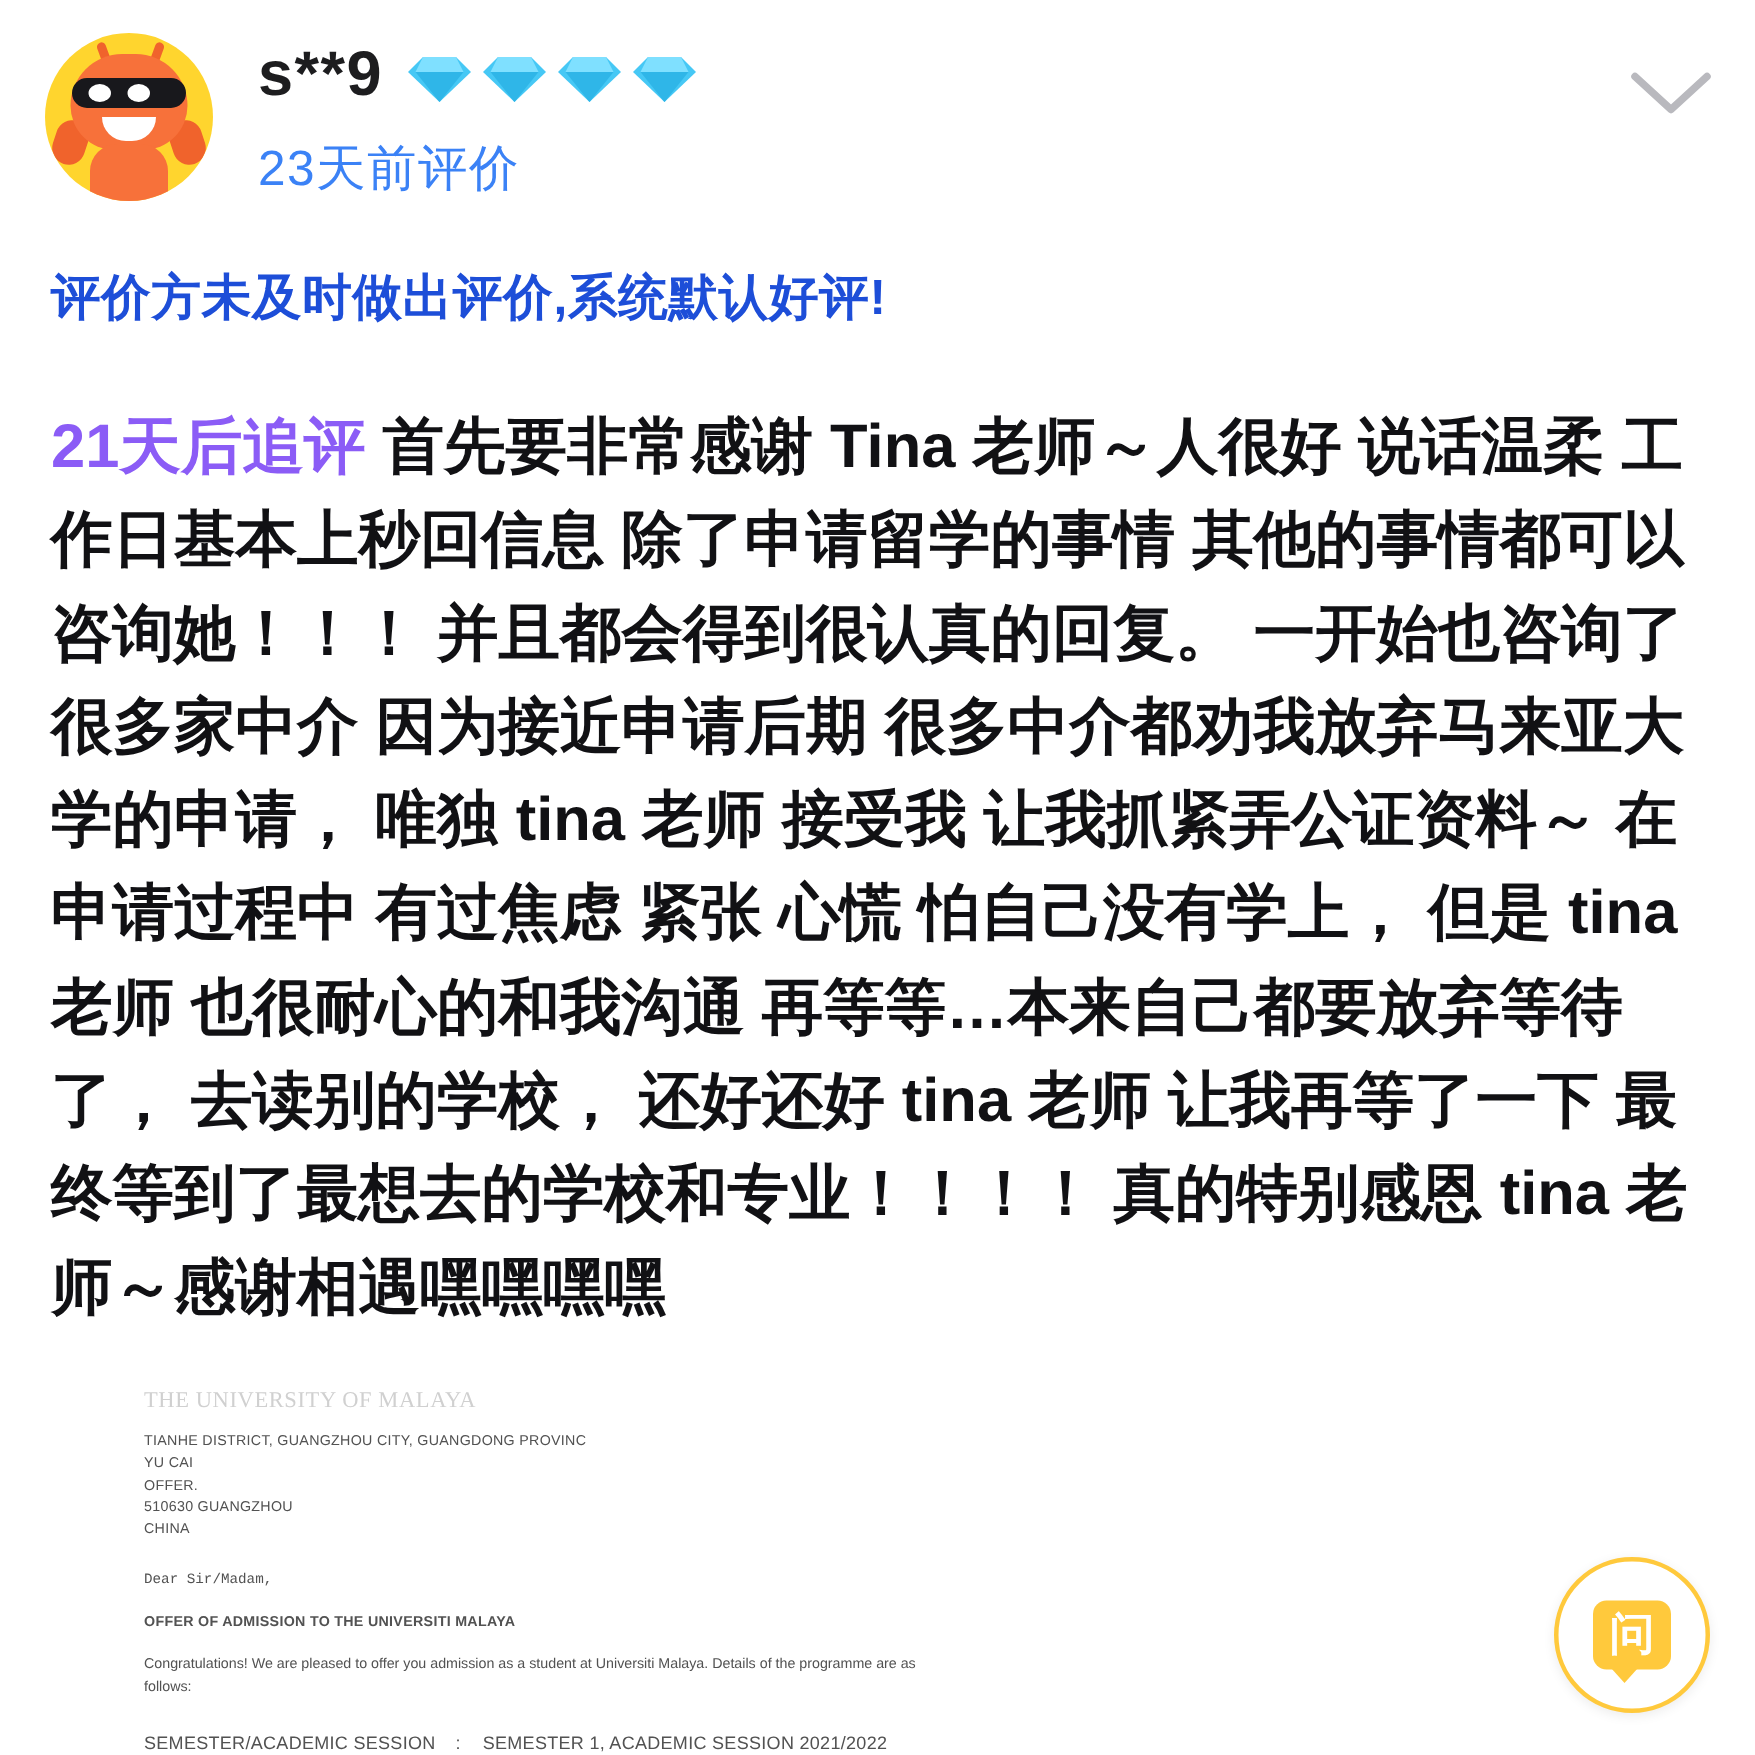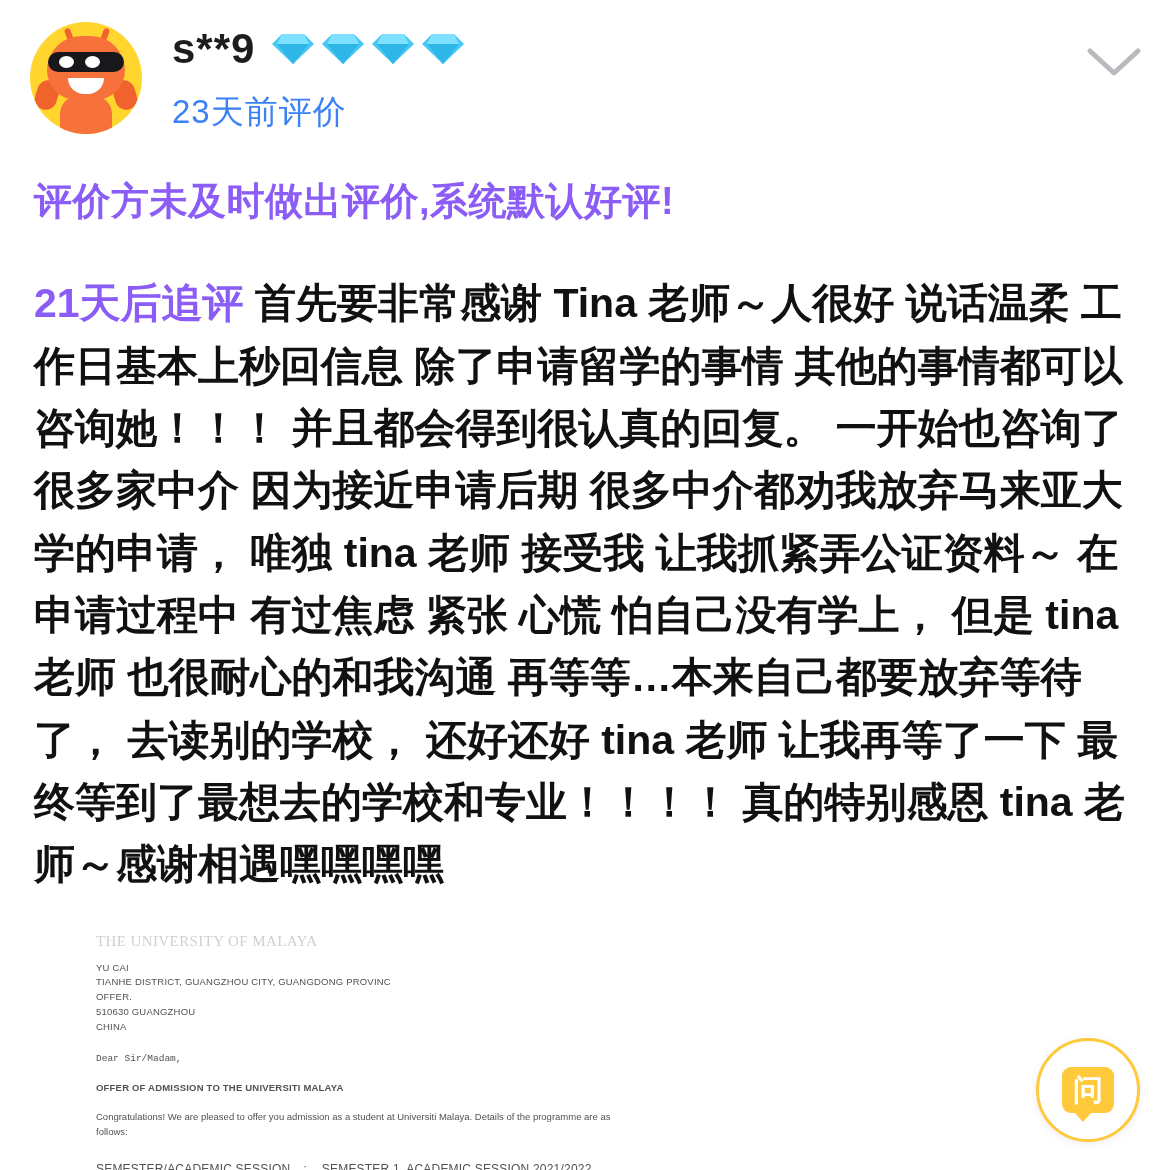--- a/index.html
+++ b/index.html
@@ -88,21 +88,21 @@
   .avatar .antenna.r { left: 72px; transform: rotate(20deg); }
 
   .head-text {
     margin-left: 30px;
     padding-top: 6px;
     flex: 1 1 auto;
     min-width: 0;
   }
   .name-row {
     display: flex;
-    align-items: center;
+    align-items: flex-end;
     gap: 16px;
   }
   .user-name {
     font-size: 42px;
     font-weight: bold;
     letter-spacing: 1px;
     color: #1d1d1f;
     line-height: 1;
   }
   .diamonds {
@@ -130,23 +130,23 @@
     display: flex;
     align-items: center;
     justify-content: center;
     cursor: pointer;
   }
   .chevron svg { display: block; }
 
   
   .first-comment {
     padding: 42px 34px 0 34px;
-    font-size: 38px;
-    font-weight: bold;
-    color: #8b5cf6;
+    font-size: 33px;
+    font-weight: bold;
+    color: #1d4ed8;
     letter-spacing: 0.5px;
     line-height: 1.3;
   }
   .append-block {
     padding: 46px 30px 0 34px;
     font-size: 41px;
     font-weight: bold;
     line-height: 1.52;
     color: #111114;
     letter-spacing: 0px;
@@ -310,22 +310,22 @@
 <div class="first-comment">评价方未及时做出评价,系统默认好评!</div>
 
 <div class="append-block">
   <span class="append-tag">21天后追评</span><span> 首先要非常感谢 Tina 老师～人很好 说话温柔 工作日基本上秒回信息 除了申请留学的事情  其他的事情都可以咨询她！！！ 并且都会得到很认真的回复。 一开始也咨询了很多家中介 因为接近申请后期 很多中介都劝我放弃马来亚大学的申请， 唯独 tina 老师 接受我 让我抓紧弄公证资料～ 在申请过程中 有过焦虑 紧张 心慌 怕自己没有学上， 但是 tina 老师 也很耐心的和我沟通 再等等…本来自己都要放弃等待了， 去读别的学校， 还好还好 tina 老师 让我再等了一下 最终等到了最想去的学校和专业！！！！ 真的特别感恩 tina 老师～感谢相遇嘿嘿嘿嘿</span>
 </div>
 
 <div class="doc-wrap">
   <div class="doc">
     <div class="faint">THE UNIVERSITY OF MALAYA</div>
     <div class="addr">
+      <div>TIANHE DISTRICT, GUANGZHOU CITY, GUANGDONG PROVINC</div>
       <div>YU CAI</div>
-      <div>TIANHE DISTRICT, GUANGZHOU CITY, GUANGDONG PROVINC</div>
       <div>OFFER.</div>
       <div>510630 GUANGZHOU</div>
       <div>CHINA</div>
     </div>
     <div class="salut">Dear Sir/Madam,</div>
     <div class="subject">OFFER OF ADMISSION TO THE UNIVERSITI MALAYA</div>
     <div class="para">Congratulations! We are pleased to offer you admission as a student at Universiti Malaya. Details of the programme are as follows:</div>
     <table>
       <tbody>
           <tr>

